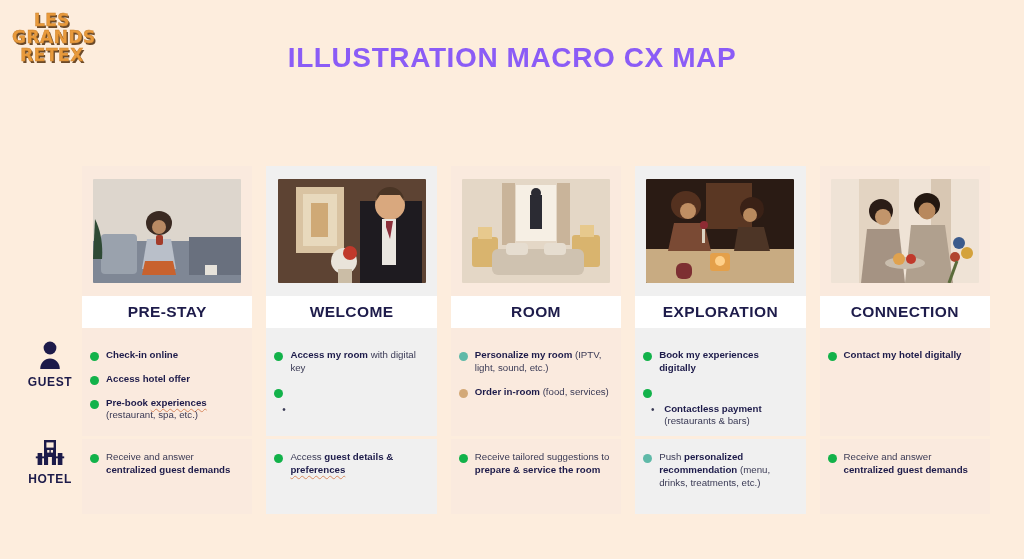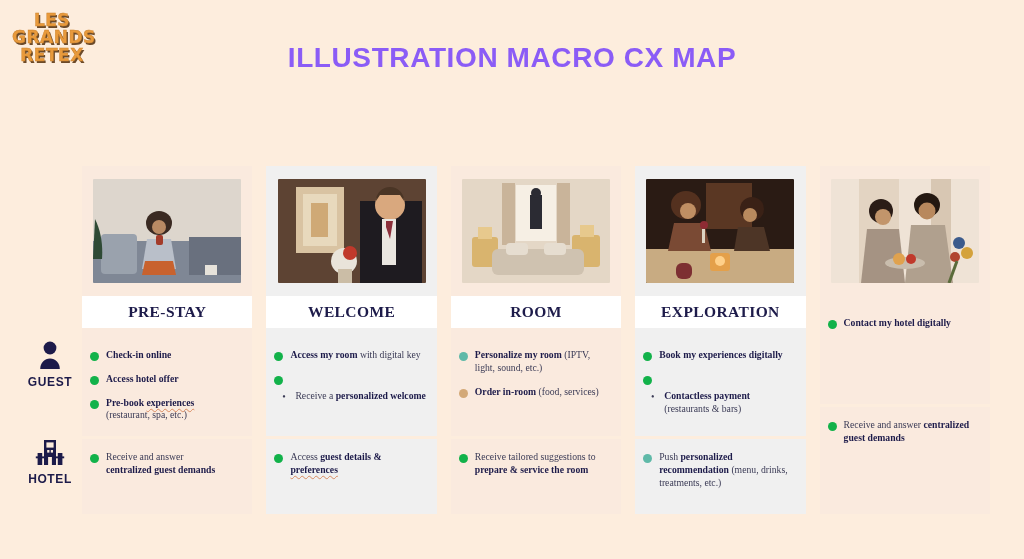--- a/index.html
+++ b/index.html
@@ -38,21 +38,20 @@
   }
 
   
   .grid {
     position: absolute;
     left: 82px; top: 166px;
     width: 908px; height: 348px;
     display: grid;
     grid-template-columns: repeat(5, 1fr);
     column-gap: 14px;
-    font-family: Liberation Serif, serif;
   }
   .col { display: flex; flex-direction: column; }
 
   .cell-img {
     height: 130px;
     display: flex; align-items: center; justify-content: center;
   }
   .cell-head {
     height: 32px;
     background: #ffffff;
@@ -233,21 +232,20 @@
       <div class="item">
               <span class="dot d-green"></span>
               <span class="txt"><b>Access my room</b> with digital key</span>
             </div>
           <div class="item">
               <span class="dot d-green"></span>
               <span class="txt"></span>
             </div>
           <div class="sub-item">
                 <span class="sub-dot">•</span>
-                <span class="txt">Receive a <b>personalized welcome</b></span>
               </div>
     </div>
     <div class="cell-gap"></div>
     <div class="cell-hotel bg-gray">
       <div class="item">
               <span class="dot d-green"></span>
               <span class="txt">Access <b>guest details &amp; <span class="wavy">preferences</span></b></span>
             </div>
     </div>
   </div>
@@ -348,20 +346,23 @@
         <path d="M80 46h34l8 58H74z" fill="#b0a08e"></path>
         <ellipse cx="74" cy="84" rx="20" ry="6" fill="#c9bdad"></ellipse>
         <circle cx="68" cy="80" r="6" fill="#e0a24e"></circle>
         <circle cx="80" cy="80" r="5" fill="#c0392b"></circle>
         <circle cx="128" cy="64" r="6" fill="#3c5b8c"></circle>
         <circle cx="136" cy="74" r="6" fill="#d4a23c"></circle>
         <circle cx="124" cy="78" r="5" fill="#b1452f"></circle>
         <path d="M126 82l-8 22" stroke="#5a6b3a" stroke-width="3" fill="none"></path>
       </svg></div>
     </div>
+    <div class="cell-head">
+      <span>CONNECTION</span>
+    </div>
     <div class="cell-guest bg-peach">
       <div class="item">
               <span class="dot d-green"></span>
               <span class="txt"><b>Contact my hotel digitally</b></span>
             </div>
     </div>
     <div class="cell-gap"></div>
     <div class="cell-hotel bg-peach">
       <div class="item">
               <span class="dot d-green"></span>

